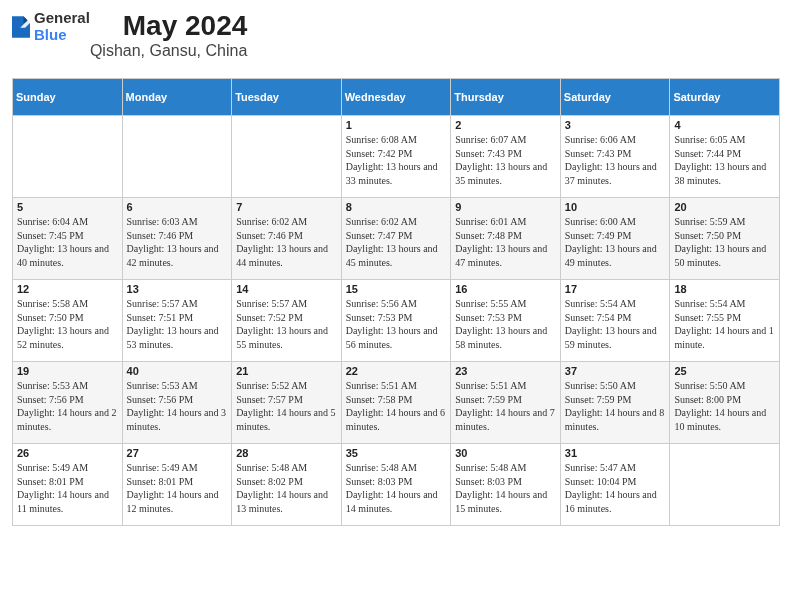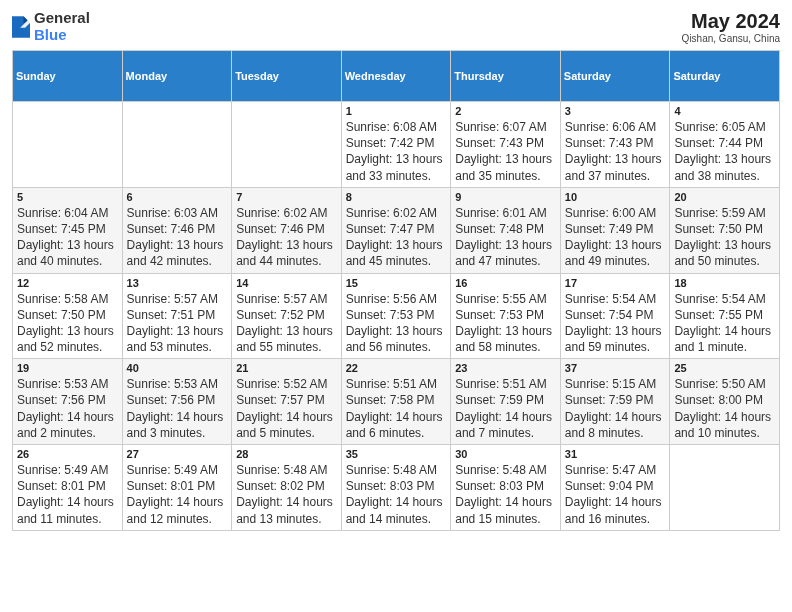--- a/index.html
+++ b/index.html
@@ -10,23 +10,22 @@
       background: #fff;
       overflow: hidden;
     }
     .page {
       width: 792px;
       height: 612px;
       padding: 10px 12px;
     }
     .header {
       display: flex;
-      justify-content: space-between;
       align-items: flex-start;
-      margin-bottom: 6px;
+      margin-bottom: 18px;
     }
     .logo {
       display: flex;
       align-items: center;
     }
     .logo-text {
       display: flex;
       flex-direction: column;
       font-size: 15px;
       font-weight: bold;
@@ -37,39 +36,39 @@
     .logo-icon {
       width: 18px;
       height: 22px;
       margin-right: 4px;
       position: relative;
     }
     .title-section {
       text-align: right;
     }
     .month-title {
-      font-size: 20px;
+      font-size: 28px;
       font-weight: bold;
       color: #222;
     }
     .location {
-      font-size: 10px;
+      font-size: 16px;
       color: #444;
     }
     .calendar {
       width: 100%;
       border-collapse: collapse;
       table-layout: fixed;
     }
     .calendar th {
       background: #2a7fcb;
       color: #fff;
       font-size: 11px;
       font-weight: bold;
-      padding: 19px 3px;
+      padding: 12px 3px;
       text-align: left;
       border: 1px solid #ccc;
     }
     .calendar td {
       border: 1px solid #ccc;
       vertical-align: top;
       padding: 3px 4px;
       font-size: 8.5px;
       color: #333;
       height: 82px;
@@ -79,23 +78,24 @@
       background: #f5f5f5;
     }
     .day-num {
       font-size: 11px;
       font-weight: bold;
       color: #222;
       display: block;
       margin-bottom: 2px;
     }
     .day-info {
-      font-size: 12px;
+      font-size: 10px;
       line-height: 1.35;
       color: #333;
+      font-family: Liberation Serif, serif;
     }
     .empty { background: #fff !important; }
   </style>
 </head>
 <body>
 <div class="page">
 
 <div class="header">
   <div class="logo">
     <svg class="logo-icon" width="22" height="26" viewBox="0 0 22 26">
@@ -293,21 +293,21 @@
           </td>
           <td>
             <span class="day-num">23</span>
             <div class="day-info">Sunrise: 5:51 AM
 Sunset: 7:59 PM
 Daylight: 14 hours
 and 7 minutes.</div>
           </td>
           <td>
             <span class="day-num">37</span>
-            <div class="day-info">Sunrise: 5:15 AM
+            <div class="day-info">Sunrise: 5:50 AM
 Sunset: 7:59 PM
 Daylight: 14 hours
 and 8 minutes.</div>
           </td>
           <td>
             <span class="day-num">25</span>
             <div class="day-info">Sunrise: 5:50 AM
 Sunset: 8:00 PM
 Daylight: 14 hours
 and 10 minutes.</div>
@@ -345,21 +345,21 @@
           <td>
             <span class="day-num">30</span>
             <div class="day-info">Sunrise: 5:48 AM
 Sunset: 8:03 PM
 Daylight: 14 hours
 and 15 minutes.</div>
           </td>
           <td>
             <span class="day-num">31</span>
             <div class="day-info">Sunrise: 5:47 AM
-Sunset: 9:04 PM
+Sunset: 10:04 PM
 Daylight: 14 hours
 and 16 minutes.</div>
           </td>
           <td class="empty"></td>
         </tr>
       </tbody>
 </table>
 
 </div>
 

